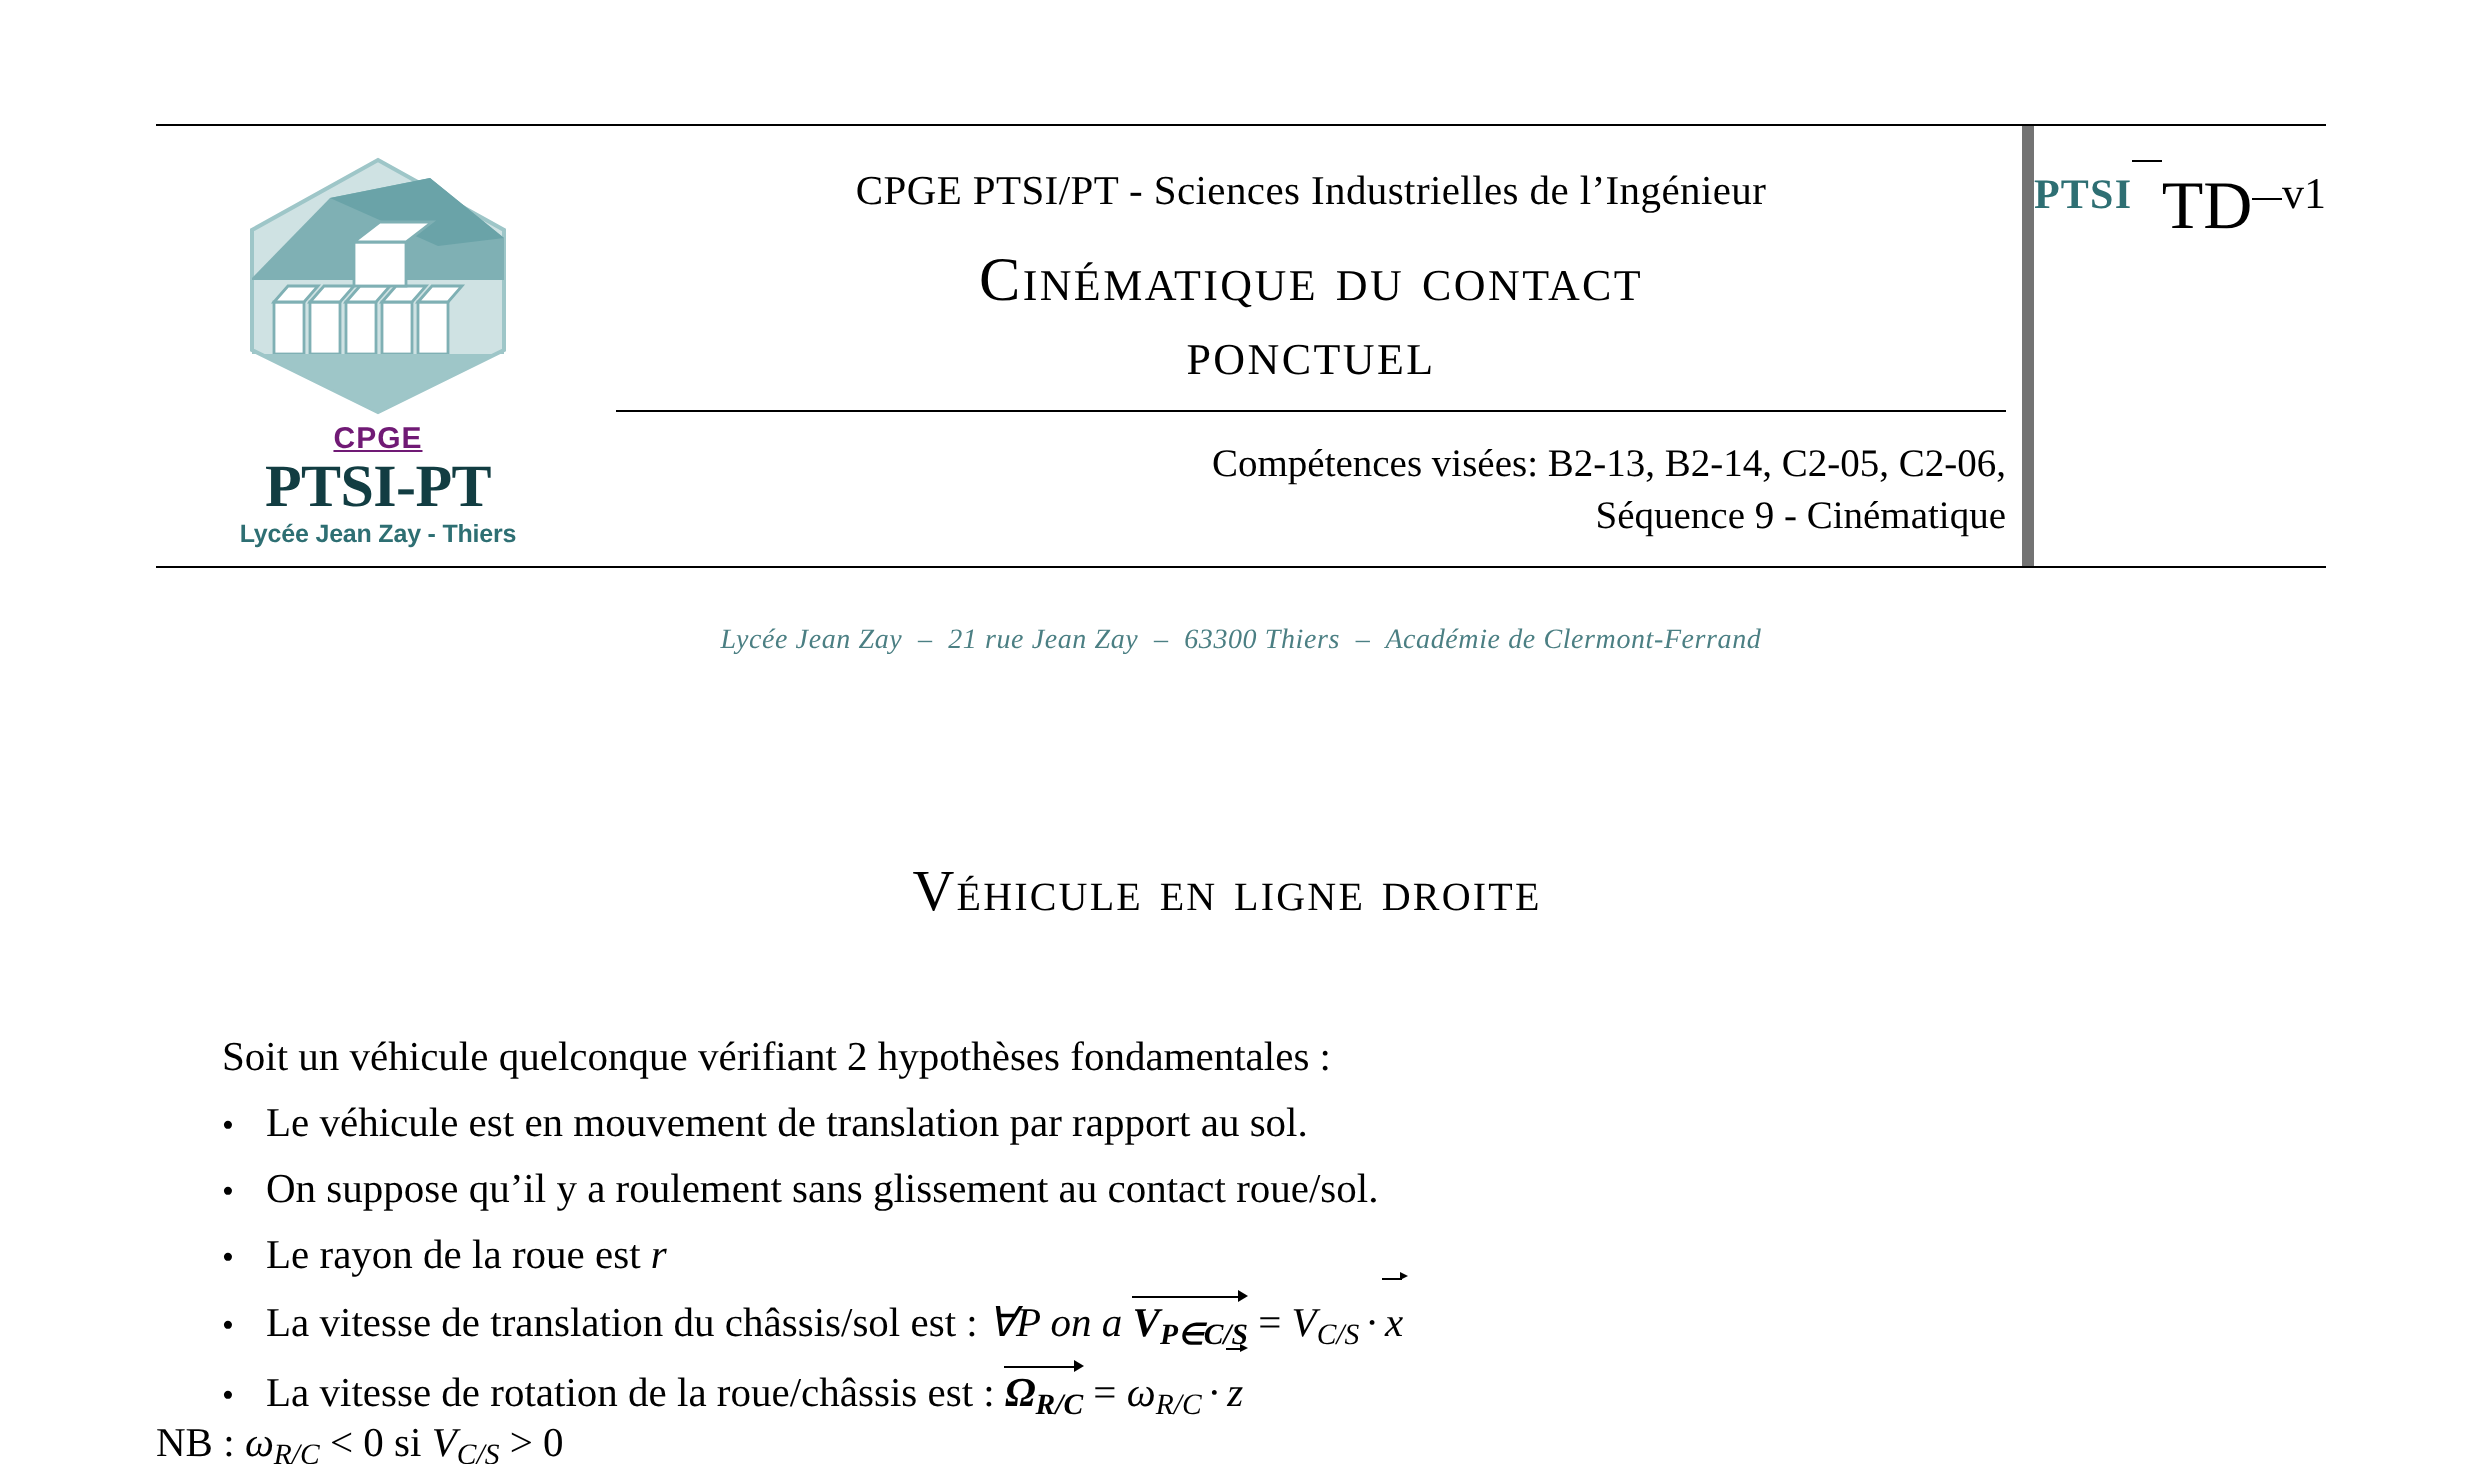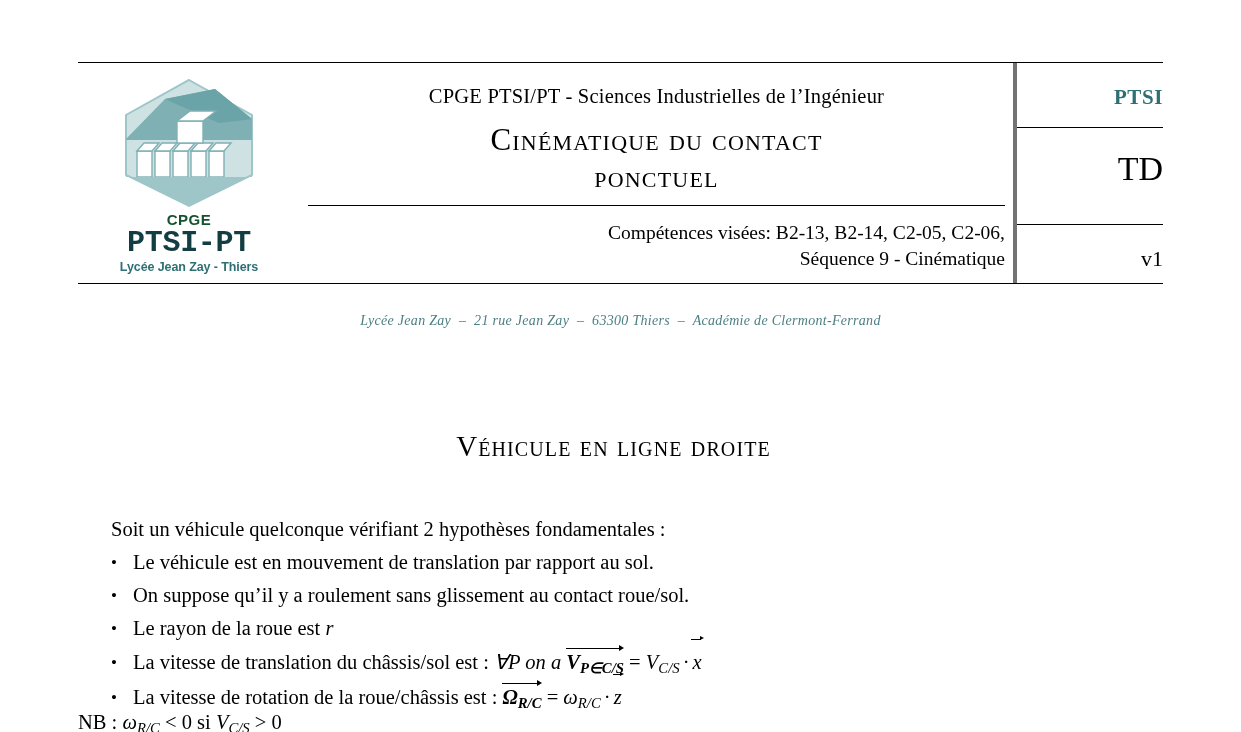--- a/index.html
+++ b/index.html
@@ -49,24 +49,23 @@
     padding-top: 14px;
   }
   .center-cell {
     flex: 1 1 auto;
     position: relative;
     padding: 0 8px;
   }
   .right-cell {
     width: 146px;
     flex: 0 0 146px;
-    border-left: 4px solid #737373;
+    border-left: 6px solid #737373;
     display: flex;
-    flex-direction: column;
-    align-items: flex-end;
+    align-items: flex-start;
   }
 
   .course-line {
     text-align: center;
     font-size: 20.5px;
     padding-top: 22px;
     letter-spacing: 0.2px;
   }
   .doc-title {
     text-align: center;
@@ -123,26 +122,27 @@
   
   .logo-art {
     width: 140px;
     height: 132px;
     position: relative;
   }
   .logo-cpge {
     font-family: "Liberation Sans", sans-serif;
     font-weight: bold;
     font-size: 15px;
-    color: #14532d;
+    color: #701a75;
     letter-spacing: 0.5px;
     margin-top: 2px;
+    text-decoration: underline;
   }
   .logo-ptsipt {
-    font-family: Liberation Mono, monospace;
+    font-family: Liberation Serif, serif;
     font-weight: bold;
     font-size: 30px;
     color: #123d42;
     letter-spacing: -0.3px;
     line-height: 1.05;
   }
   .logo-lycee {
     font-family: "Liberation Sans", sans-serif;
     font-weight: bold;
     font-size: 12.5px;

